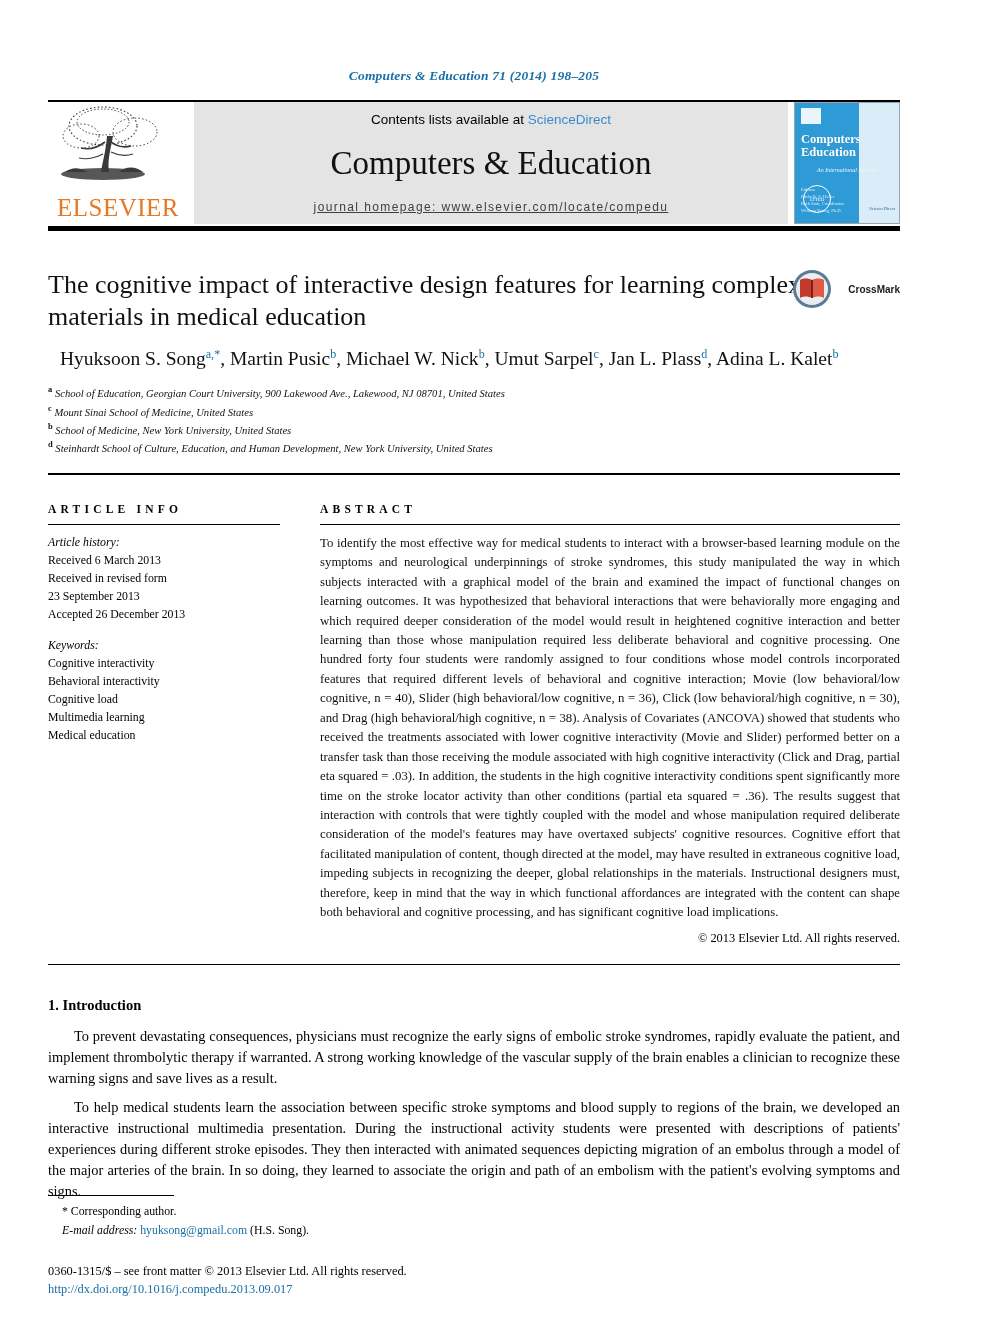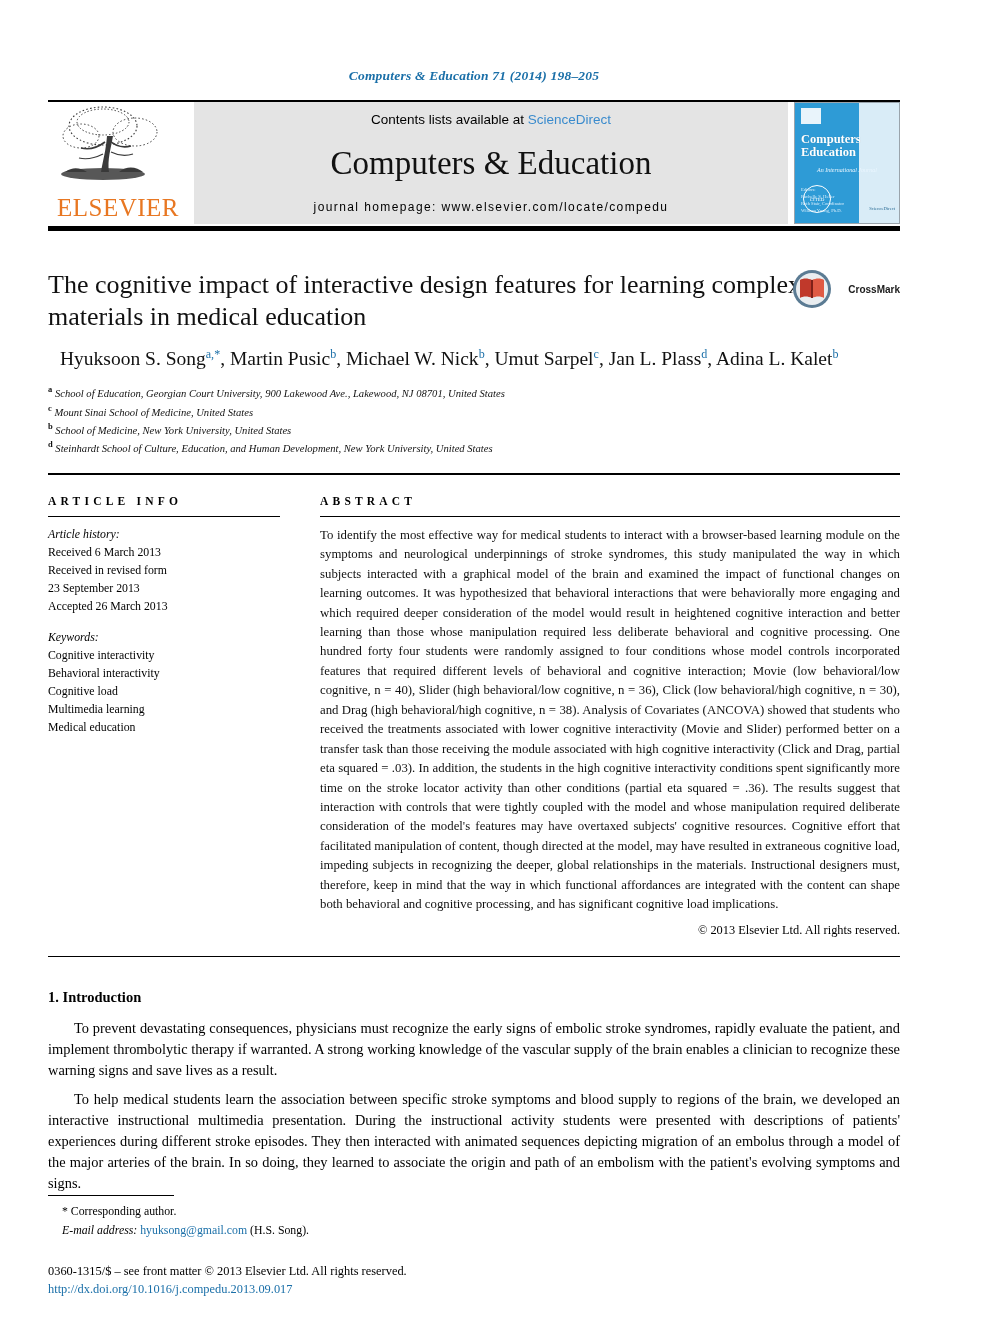--- a/index.html
+++ b/index.html
@@ -84,21 +84,22 @@
   .journal-title {
     font-family: "Liberation Serif", serif;
     font-size: 33px;
     line-height: 1;
     color: #111;
   }
   .homepage-line {
     font-family: "Liberation Sans", sans-serif;
     font-size: 12px;
     letter-spacing: 1.4px;
-    color: #000000;
+    color: #404040;
+    text-decoration: underline;
   }
   .banner-cover {
     width: 106px;
     flex: 0 0 106px;
     border: 1px solid #9aa4ac;
     box-sizing: border-box;
     background: #ffffff;
     position: relative;
     overflow: hidden;
   }
@@ -215,21 +216,21 @@
   }
   .aff sup { font-style: normal; font-weight: bold; font-size: 80%; }
 
   
   .rule-thick {
     border-top: 2.4px solid #000;
     margin-top: 16px;
   }
   .info-abstract {
     display: flex;
-    margin-top: 20px;
+    margin-top: 28px;
   }
   .col-info {
     width: 232px;
     flex: 0 0 232px;
   }
   .col-abstract {
     flex: 1 1 auto;
     padding-left: 40px;
   }
   .sect-head {
@@ -391,21 +392,21 @@
 
     <div class="col-info">
       <div class="sect-head">ARTICLE INFO</div>
       <div class="mini-rule"></div>
       <div class="info-body">
         <div class="info-label">Article history:</div>
         <div>
             <div>Received 6 March 2013</div>
             <div>Received in revised form</div>
             <div>23 September 2013</div>
-            <div>Accepted 26 March 2013</div>
+            <div>Accepted 26 December 2013</div>
           </div>
       </div>
       <div class="info-body keywords">
         <div class="info-label">Keywords:</div>
         <div>
             <div>Cognitive interactivity</div>
             <div>Behavioral interactivity</div>
             <div>Cognitive load</div>
             <div>Multimedia learning</div>
             <div>Medical education</div>

